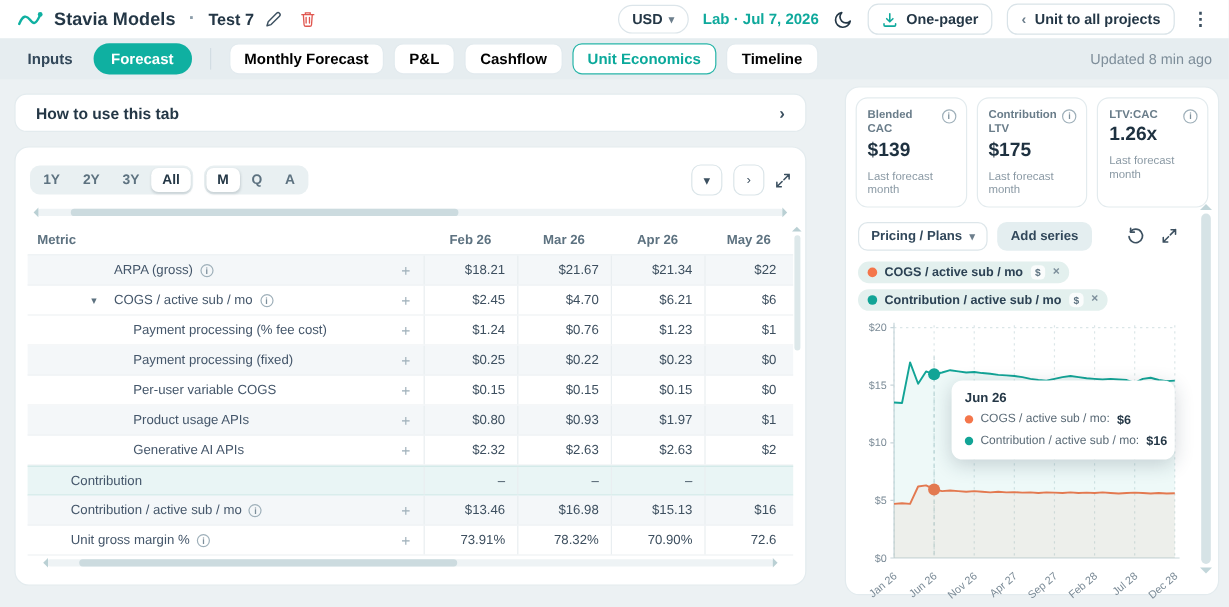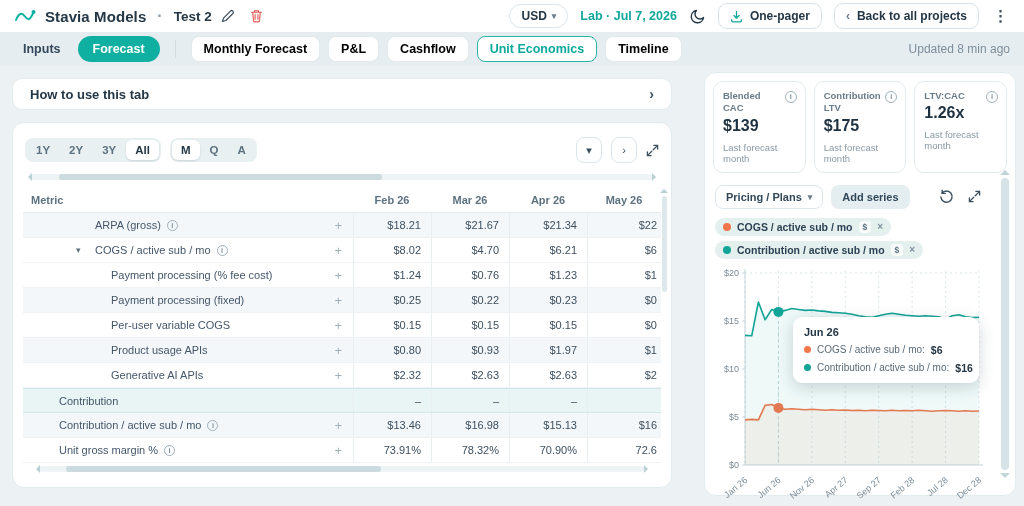--- a/index.html
+++ b/index.html
@@ -59,21 +59,21 @@
   .trow.shaded { background:#f4f7f9; }
   .trow.section { background:#e9f5f5; border-top:1px solid #cfe8e7; border-bottom:1px solid #cfe8e7; }
   .tlabel { flex:1; display:flex; align-items:center; color:#44566a; }
   .tlabel.ind1 { padding-left:36px; }
   .tlabel.ind2 { padding-left:72px; }
   .tlabel.ind3 { padding-left:88px; }
   .caret { color:#5d7280; font-size:9px; width:16px; margin-left:-19px; margin-right:3px; cursor:pointer; }
   .info-i { width:11px; height:11px; border:1px solid #9fb0ba; border-radius:50%; font-size:7.5px; line-height:9px; text-align:center; color:#7d8f9b; margin-left:6px; font-weight:700; flex:none; }
   .plus { margin-left:auto; margin-right:11px; color:#9fb0ba; font-size:13px; cursor:pointer; }
   .tcell { width:78px; flex:none; display:flex; align-items:center; justify-content:flex-end; padding-right:10px; color:#3d4f5f; border-left:1px solid #e9eef1; }
-  .trow .tcell:last-child { width:74px; padding-right:4px; }
+  .trow .tcell:last-child { width:74px; padding-right:14px; }
   .vmini { position:absolute; right:4px; top:62px; width:6px; display:flex; flex-direction:column; align-items:center; }
   .vmini .up { width:0; height:0; border:4px solid transparent; border-bottom-color:#bad0d4; margin-bottom:3px; }
   .vmini .vthumb { width:5px; height:96px; background:#dde8ea; border-radius:3px; }
 
   
   .right-panel { flex:1; background:#fff; border:1px solid #e3ebee; border-radius:12px; padding:8px; position:relative; height:424px; }
   .kpi-row { display:flex; gap:8px; }
   .kpi { flex:1; border:1px solid #e3ebee; border-radius:10px; padding:8px 9px; position:relative; min-height:74px; }
   .kpi-title { font-size:9.5px; color:#697c89; font-weight:600; line-height:1.3; padding-right:16px; }
   .kpi-value { font-size:16px; font-weight:700; color:#1e3140; margin-top:2px; }
@@ -111,21 +111,21 @@
 
 <div class="topbar">
   <span class="icon-plain">
     <svg width="22" height="18" viewBox="0 0 22 18">
         <path d="M2 13 C5 5.5, 8 5.5, 11 9.5 S15.5 13.5, 19 6.5" fill="none" stroke="#0fb0a1" stroke-width="2" stroke-linecap="round"></path>
         <circle cx="19.5" cy="5" r="2" fill="#0fb0a1"></circle>
       </svg>
   </span>
   <span class="app-title">Stavia Models</span>
   <span class="dot-sep">·</span>
-  <span class="project-name">Test 2</span>
+  <span class="project-name">Test 7</span>
   <span class="icon-plain">
     <svg width="14" height="14" viewBox="0 0 14 14">
         <path d="M1.5 12.5 l1-3.4 7-7 a1.35 1.35 0 0 1 2.4 2.4 l-7 7 z" fill="none" stroke="#3c5060" stroke-width="1.2" stroke-linejoin="round"></path>
       </svg>
   </span>
   <span class="icon-plain" style="margin-left:6px;">
     <svg width="13" height="14" viewBox="0 0 13 14">
         <path d="M1.5 3.2h10M4.5 3V1.8h4V3M2.8 3.4l.6 8.2a1.4 1.4 0 0 0 1.4 1.3h3.4a1.4 1.4 0 0 0 1.4-1.3l.6-8.2M5.1 5.6v4.6M7.9 5.6v4.6" fill="none" stroke="#e0564f" stroke-width="1.1" stroke-linecap="round"></path>
       </svg>
   </span>
@@ -142,21 +142,21 @@
         </svg>
     </span>
     <div class="btn">
       <svg width="13" height="13" viewBox="0 0 14 14">
           <path d="M7 1.5v7M4.2 6 7 8.8 9.8 6M1.8 10.5v1.2a1 1 0 0 0 1 1h8.4a1 1 0 0 0 1-1v-1.2" fill="none" stroke="#0fa99c" stroke-width="1.4" stroke-linecap="round" stroke-linejoin="round"></path>
         </svg>
       <span>One-pager</span>
     </div>
     <div class="btn">
       <span class="chev" style="font-size:12px;">‹</span>
-      <span>Back to all projects</span>
+      <span>Unit to all projects</span>
     </div>
     <span class="kebab">⋮</span>
   </div>
 </div>
 
 <div class="tabsband">
   <span class="tab-plain">Inputs</span>
   <span class="tab-pill-active">Forecast</span>
   <span class="vdiv"></span>
   <span class="subtab">Monthly Forecast</span>
@@ -227,21 +227,21 @@
     <div class="tcell">$22</div>
   </div>
 
   <div class="trow">
     <div class="tlabel ind2">
       <span class="caret">▾</span>
       <span class="rlabel">COGS / active sub / mo</span>
       <span class="info-i">i</span>
       <span class="plus">+</span>
     </div>
-    <div class="tcell">$8.02</div>
+    <div class="tcell">$2.45</div>
     <div class="tcell">$4.70</div>
     <div class="tcell">$6.21</div>
     <div class="tcell">$6</div>
   </div>
 
   <div class="trow">
     <div class="tlabel ind3">
 
       <span class="rlabel">Payment processing (% fee cost)</span>
 

